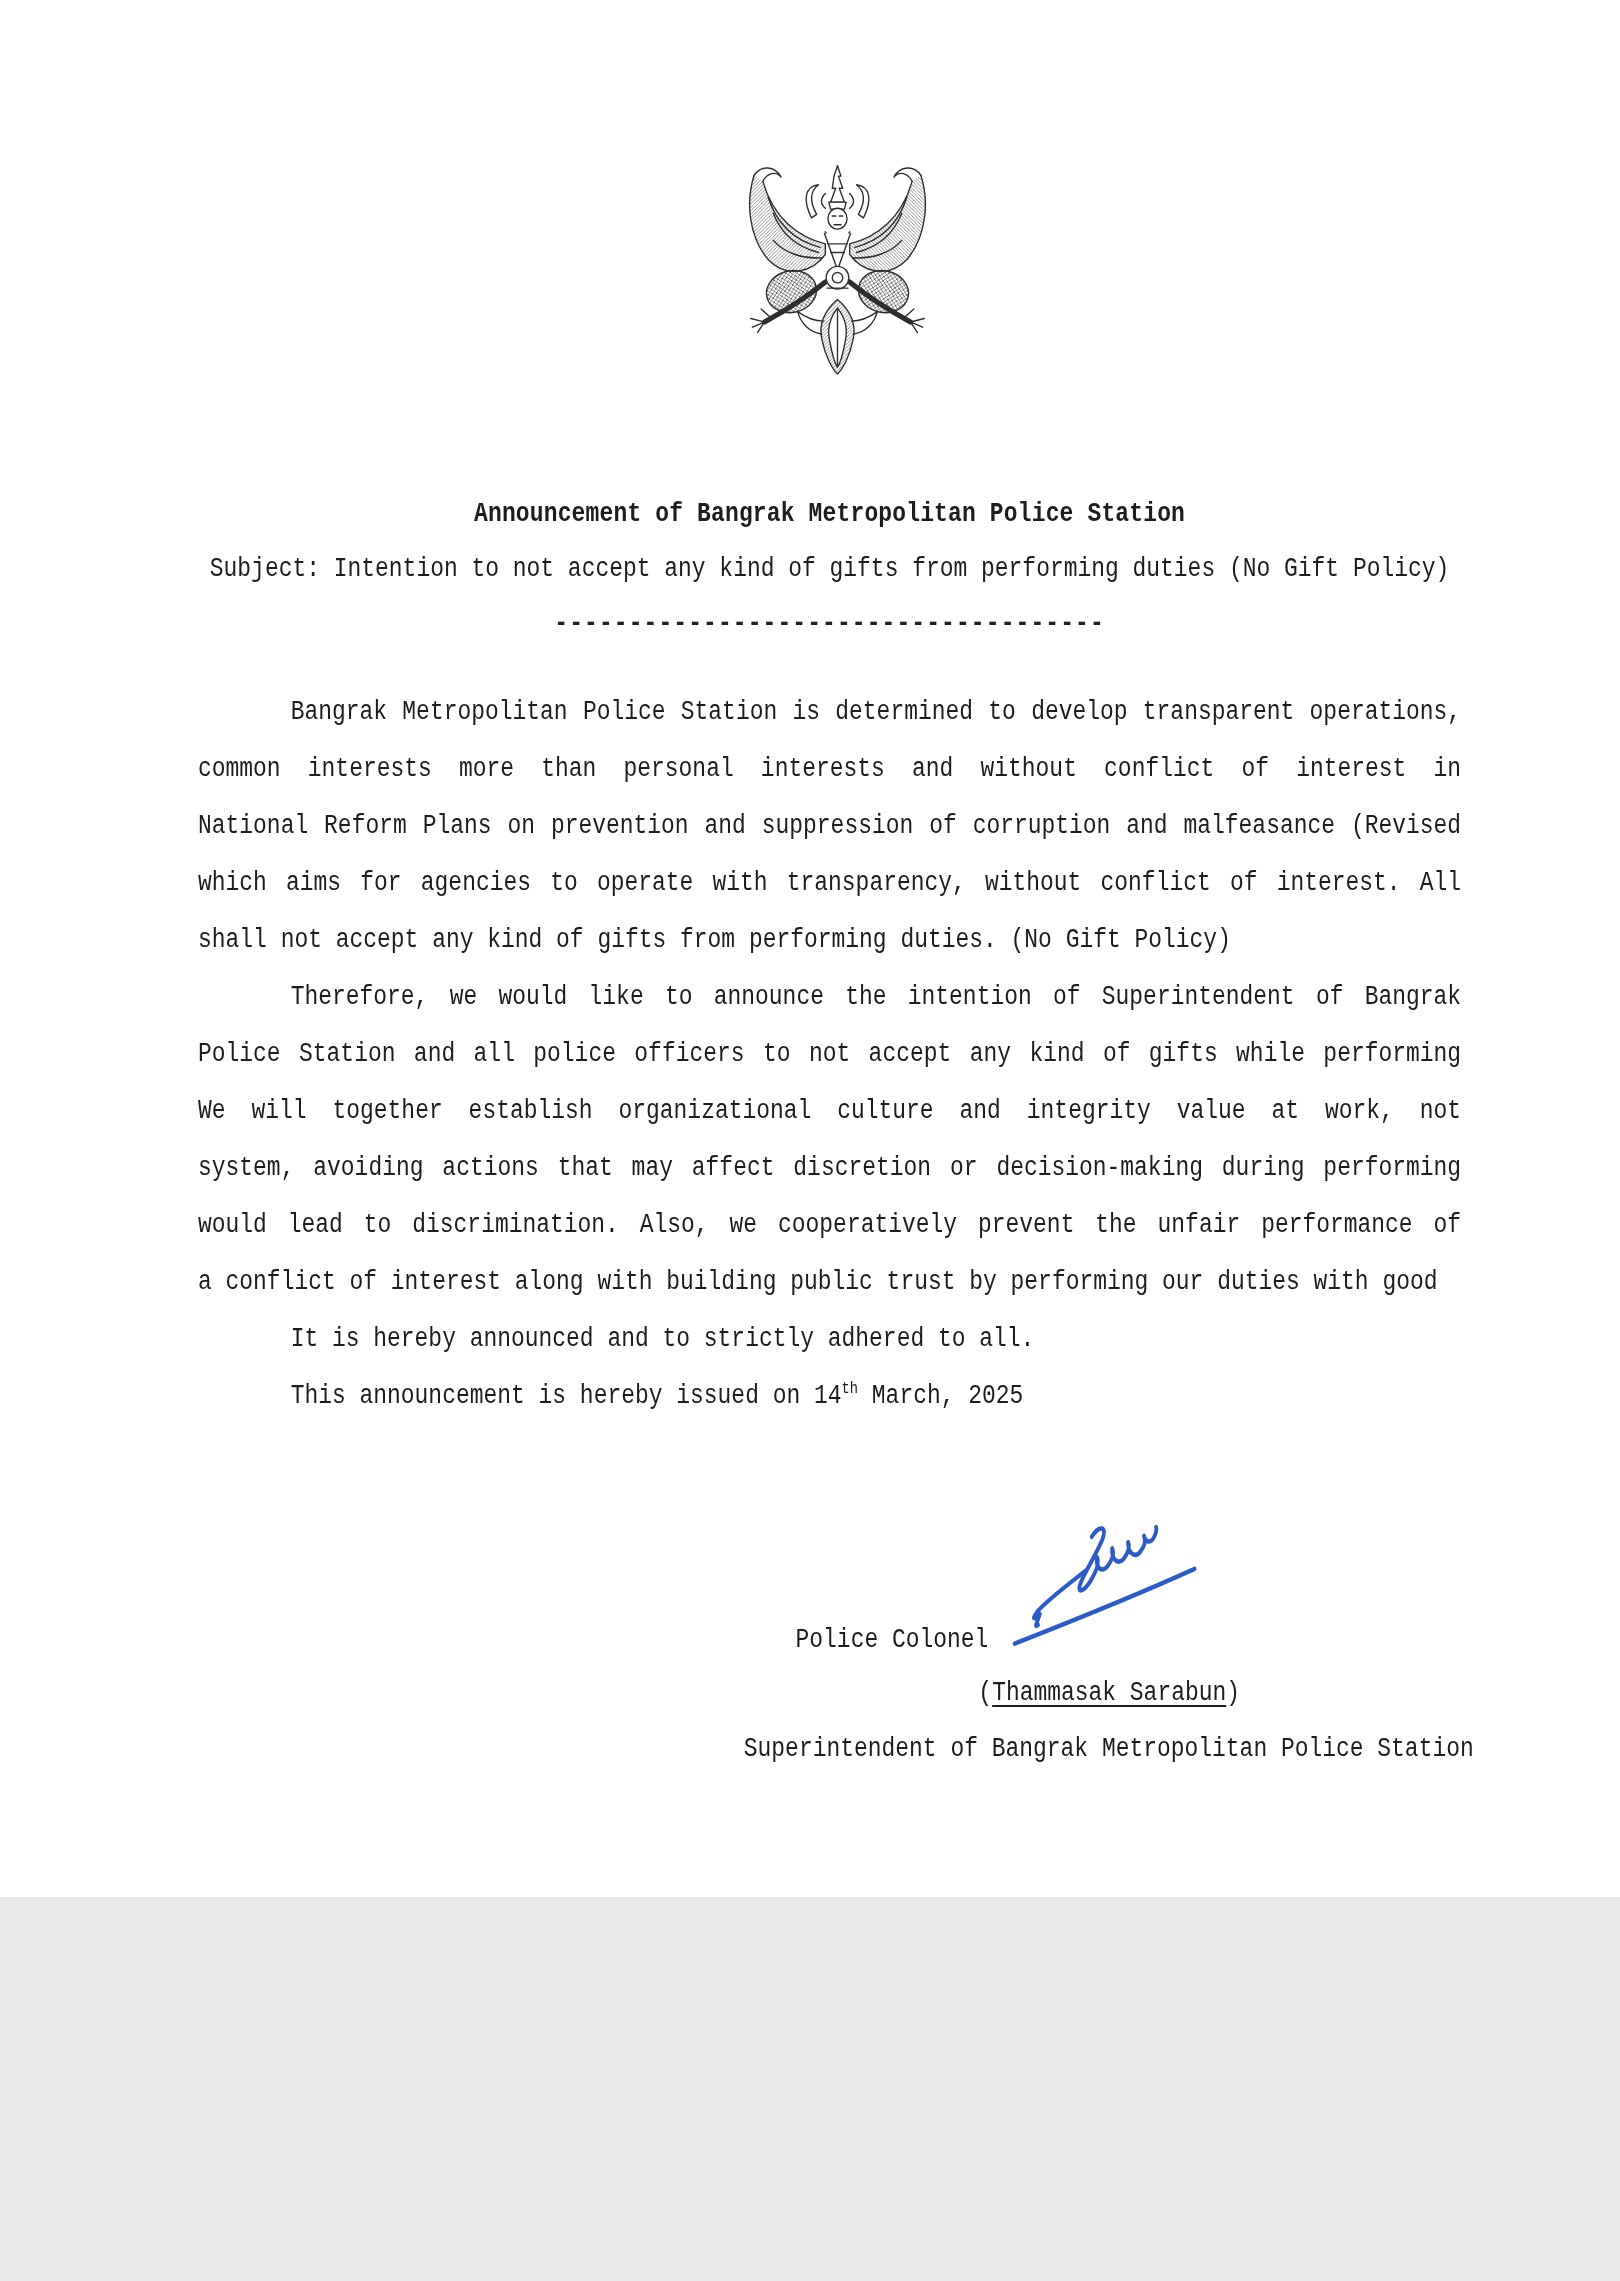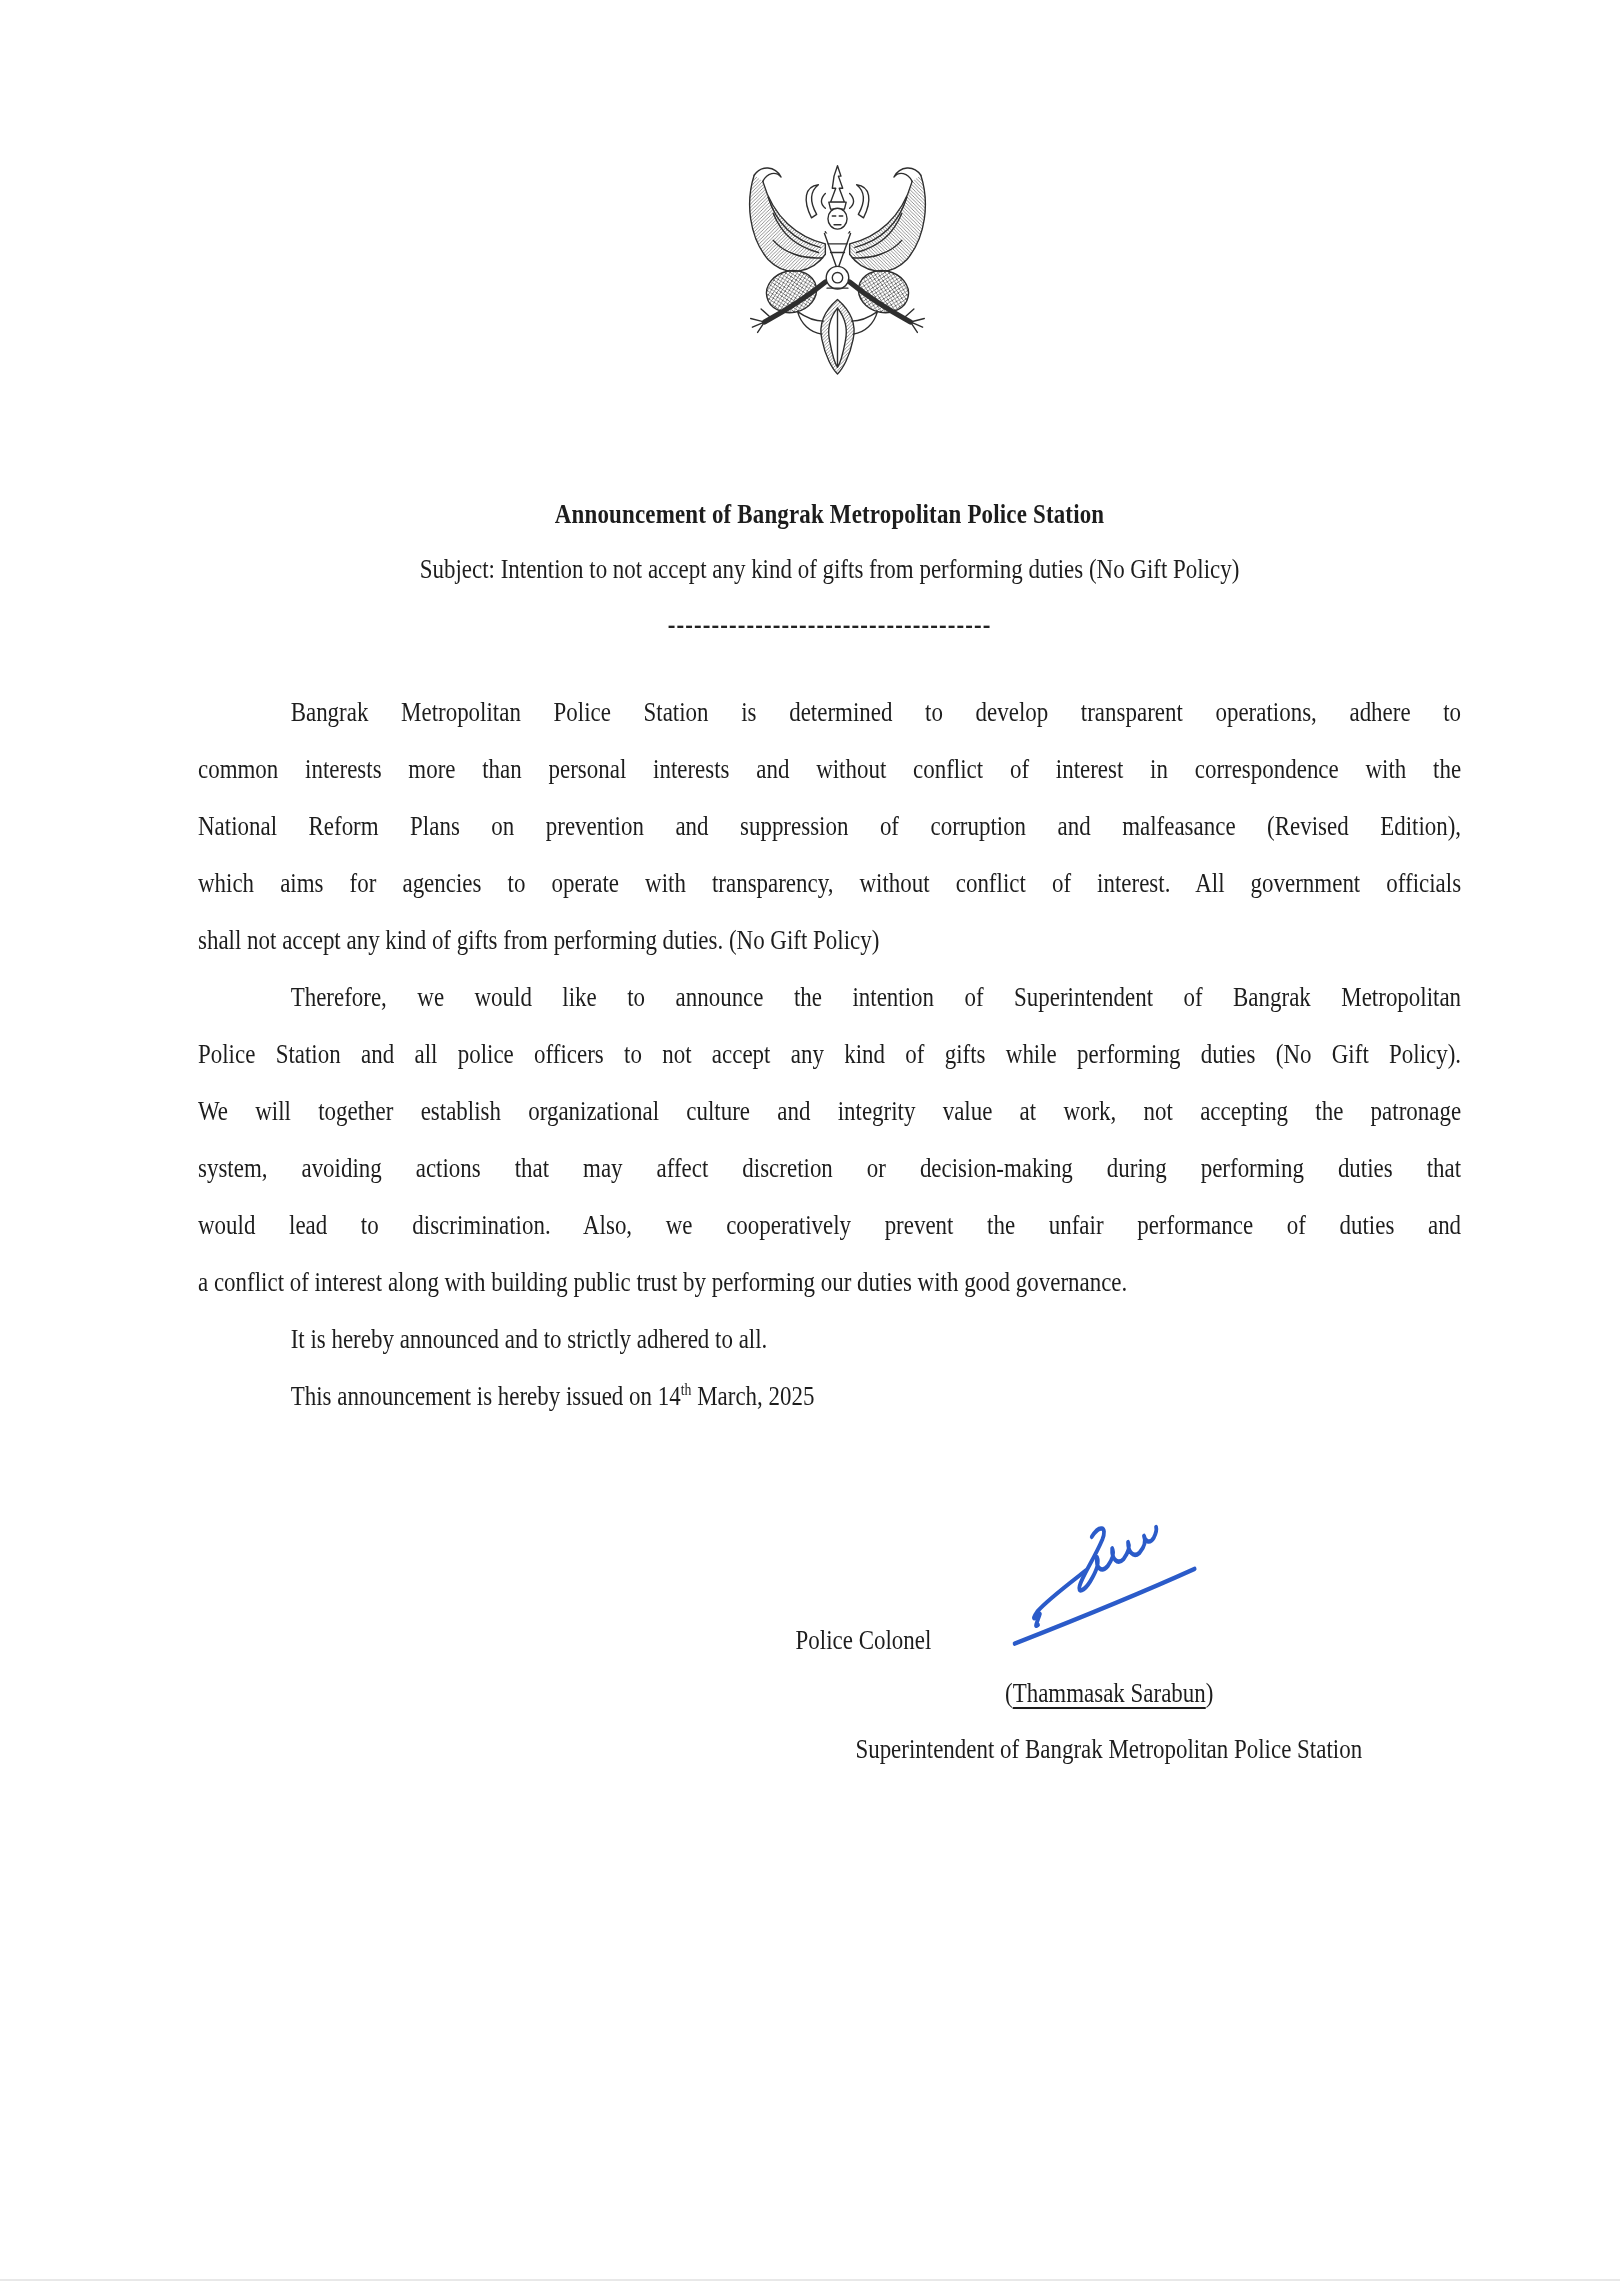--- a/index.html
+++ b/index.html
@@ -1,18 +1,18 @@
 <!DOCTYPE html>
 <html style="font-size:14.3px"><head>
 <meta charset="utf-8">
 <style>
   html,body{margin:0;padding:0;background:#e8e8e8;}
   .page{
-    position:relative;width:1620px;height:2279px;background:#ffffff;
-    font-family:Liberation Serif, serif;color:#1d1d1d;overflow:hidden;
+    position:relative;width:1620px;height:1897px;background:#ffffff;
+    font-family:Liberation Mono, monospace;color:#1d1d1d;overflow:hidden;
     margin:0 auto;
   }
   .emblem{position:absolute;left:742px;top:162px;width:191px;height:221px;}
   .scalewrap{
     position:absolute;left:198px;top:0;width:1486px;height:2281px;
     transform:scaleX(0.85);transform-origin:0 0;
   }
   .doc-header{
     position:absolute;left:0;top:487px;width:1486px;text-align:center;
     font-size:27px;line-height:55px;

